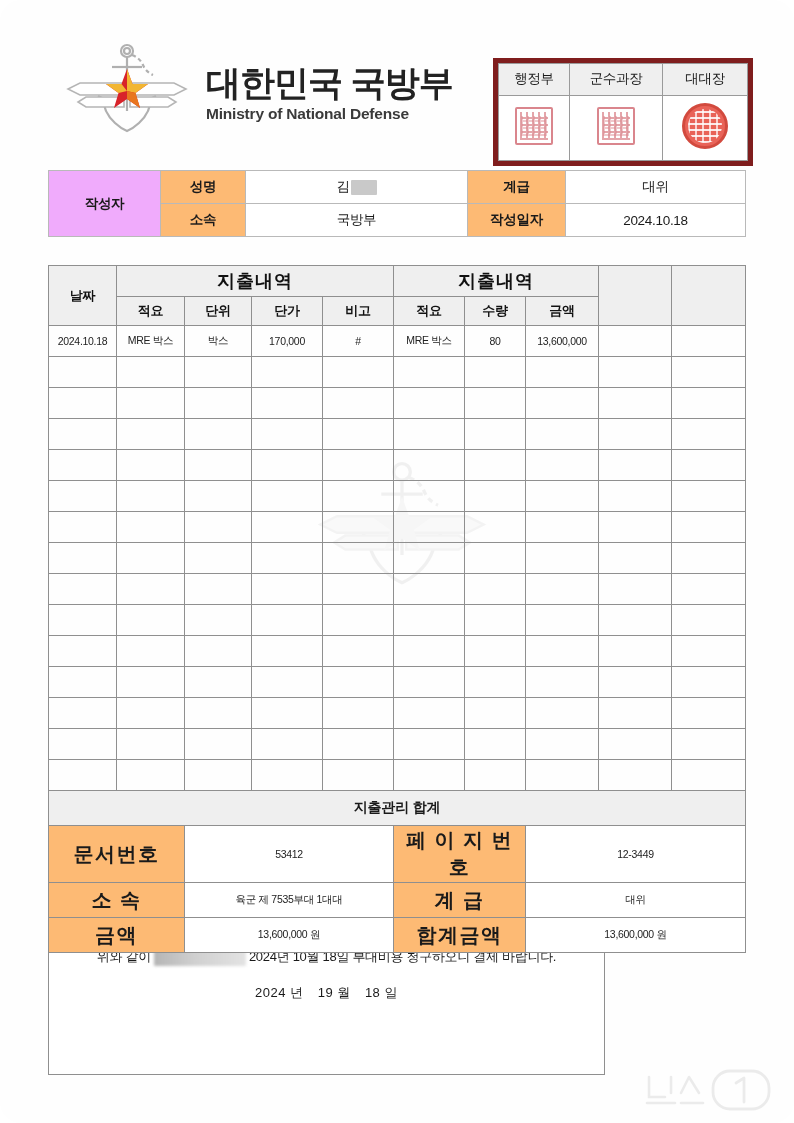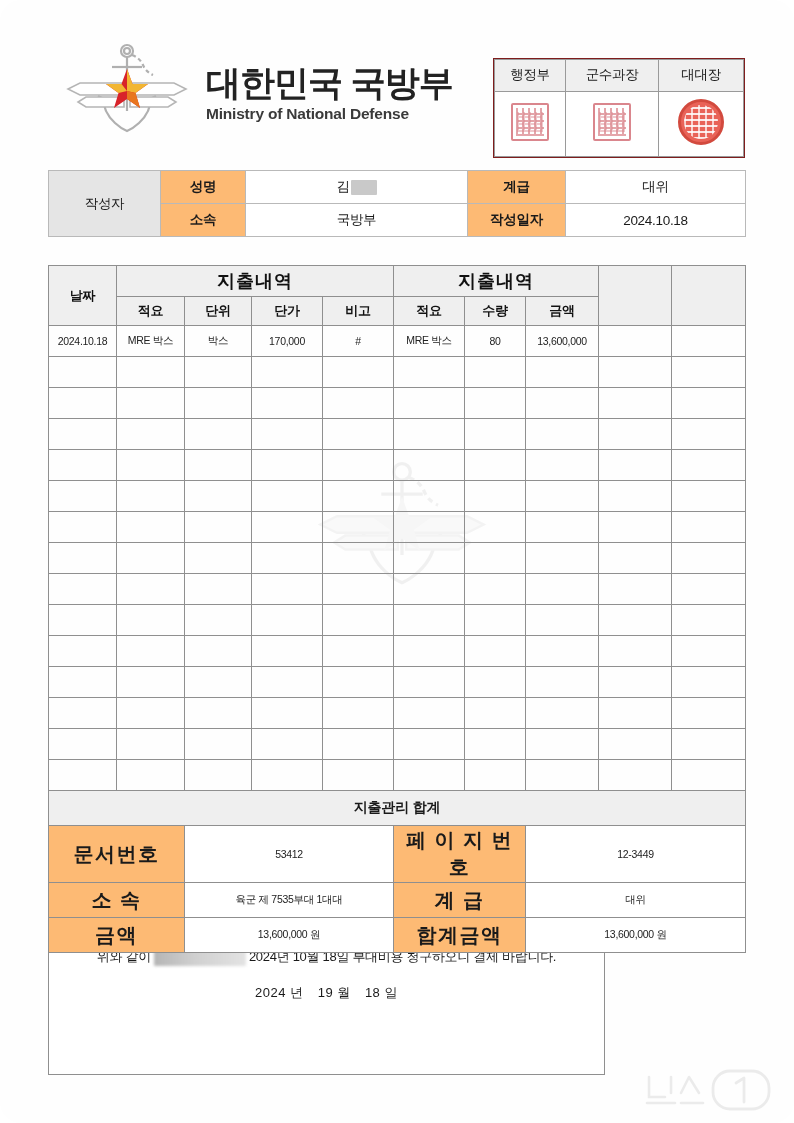--- a/index.html
+++ b/index.html
@@ -69,21 +69,21 @@
     margin-top: 4px;
     white-space: nowrap;
   }
 
   
   .approval {
     position: absolute;
     left: 493px;
     top: 58px;
     width: 250px;
-    border: 1px solid #7f1d1d;
+    border: 5px solid #7f1d1d;
     border-collapse: collapse;
     background: #ef4444;
   }
   .approval table {
     border-collapse: collapse;
     width: 100%;
   }
   .approval th {
     border: 1px solid #9a9a9a;
     background: #efefef;
@@ -152,22 +152,22 @@
   }
   .author-table td {
     border: 1px solid #b9b9b9;
     height: 30px;
     font-size: 13.5px;
     text-align: center;
     vertical-align: middle;
     letter-spacing: -0.3px;
   }
   .author-table td.lbl {
-    background: #e5e5e5;
-    font-weight: normal;
+    background: #f0abfc;
+    font-weight: bold;
   }
   .author-table td.lbl-b {
     background: #fdba74;
     font-weight: bold;
   }
   .author-table td.val {
     background: #ffffff;
   }
 
   .redact {

